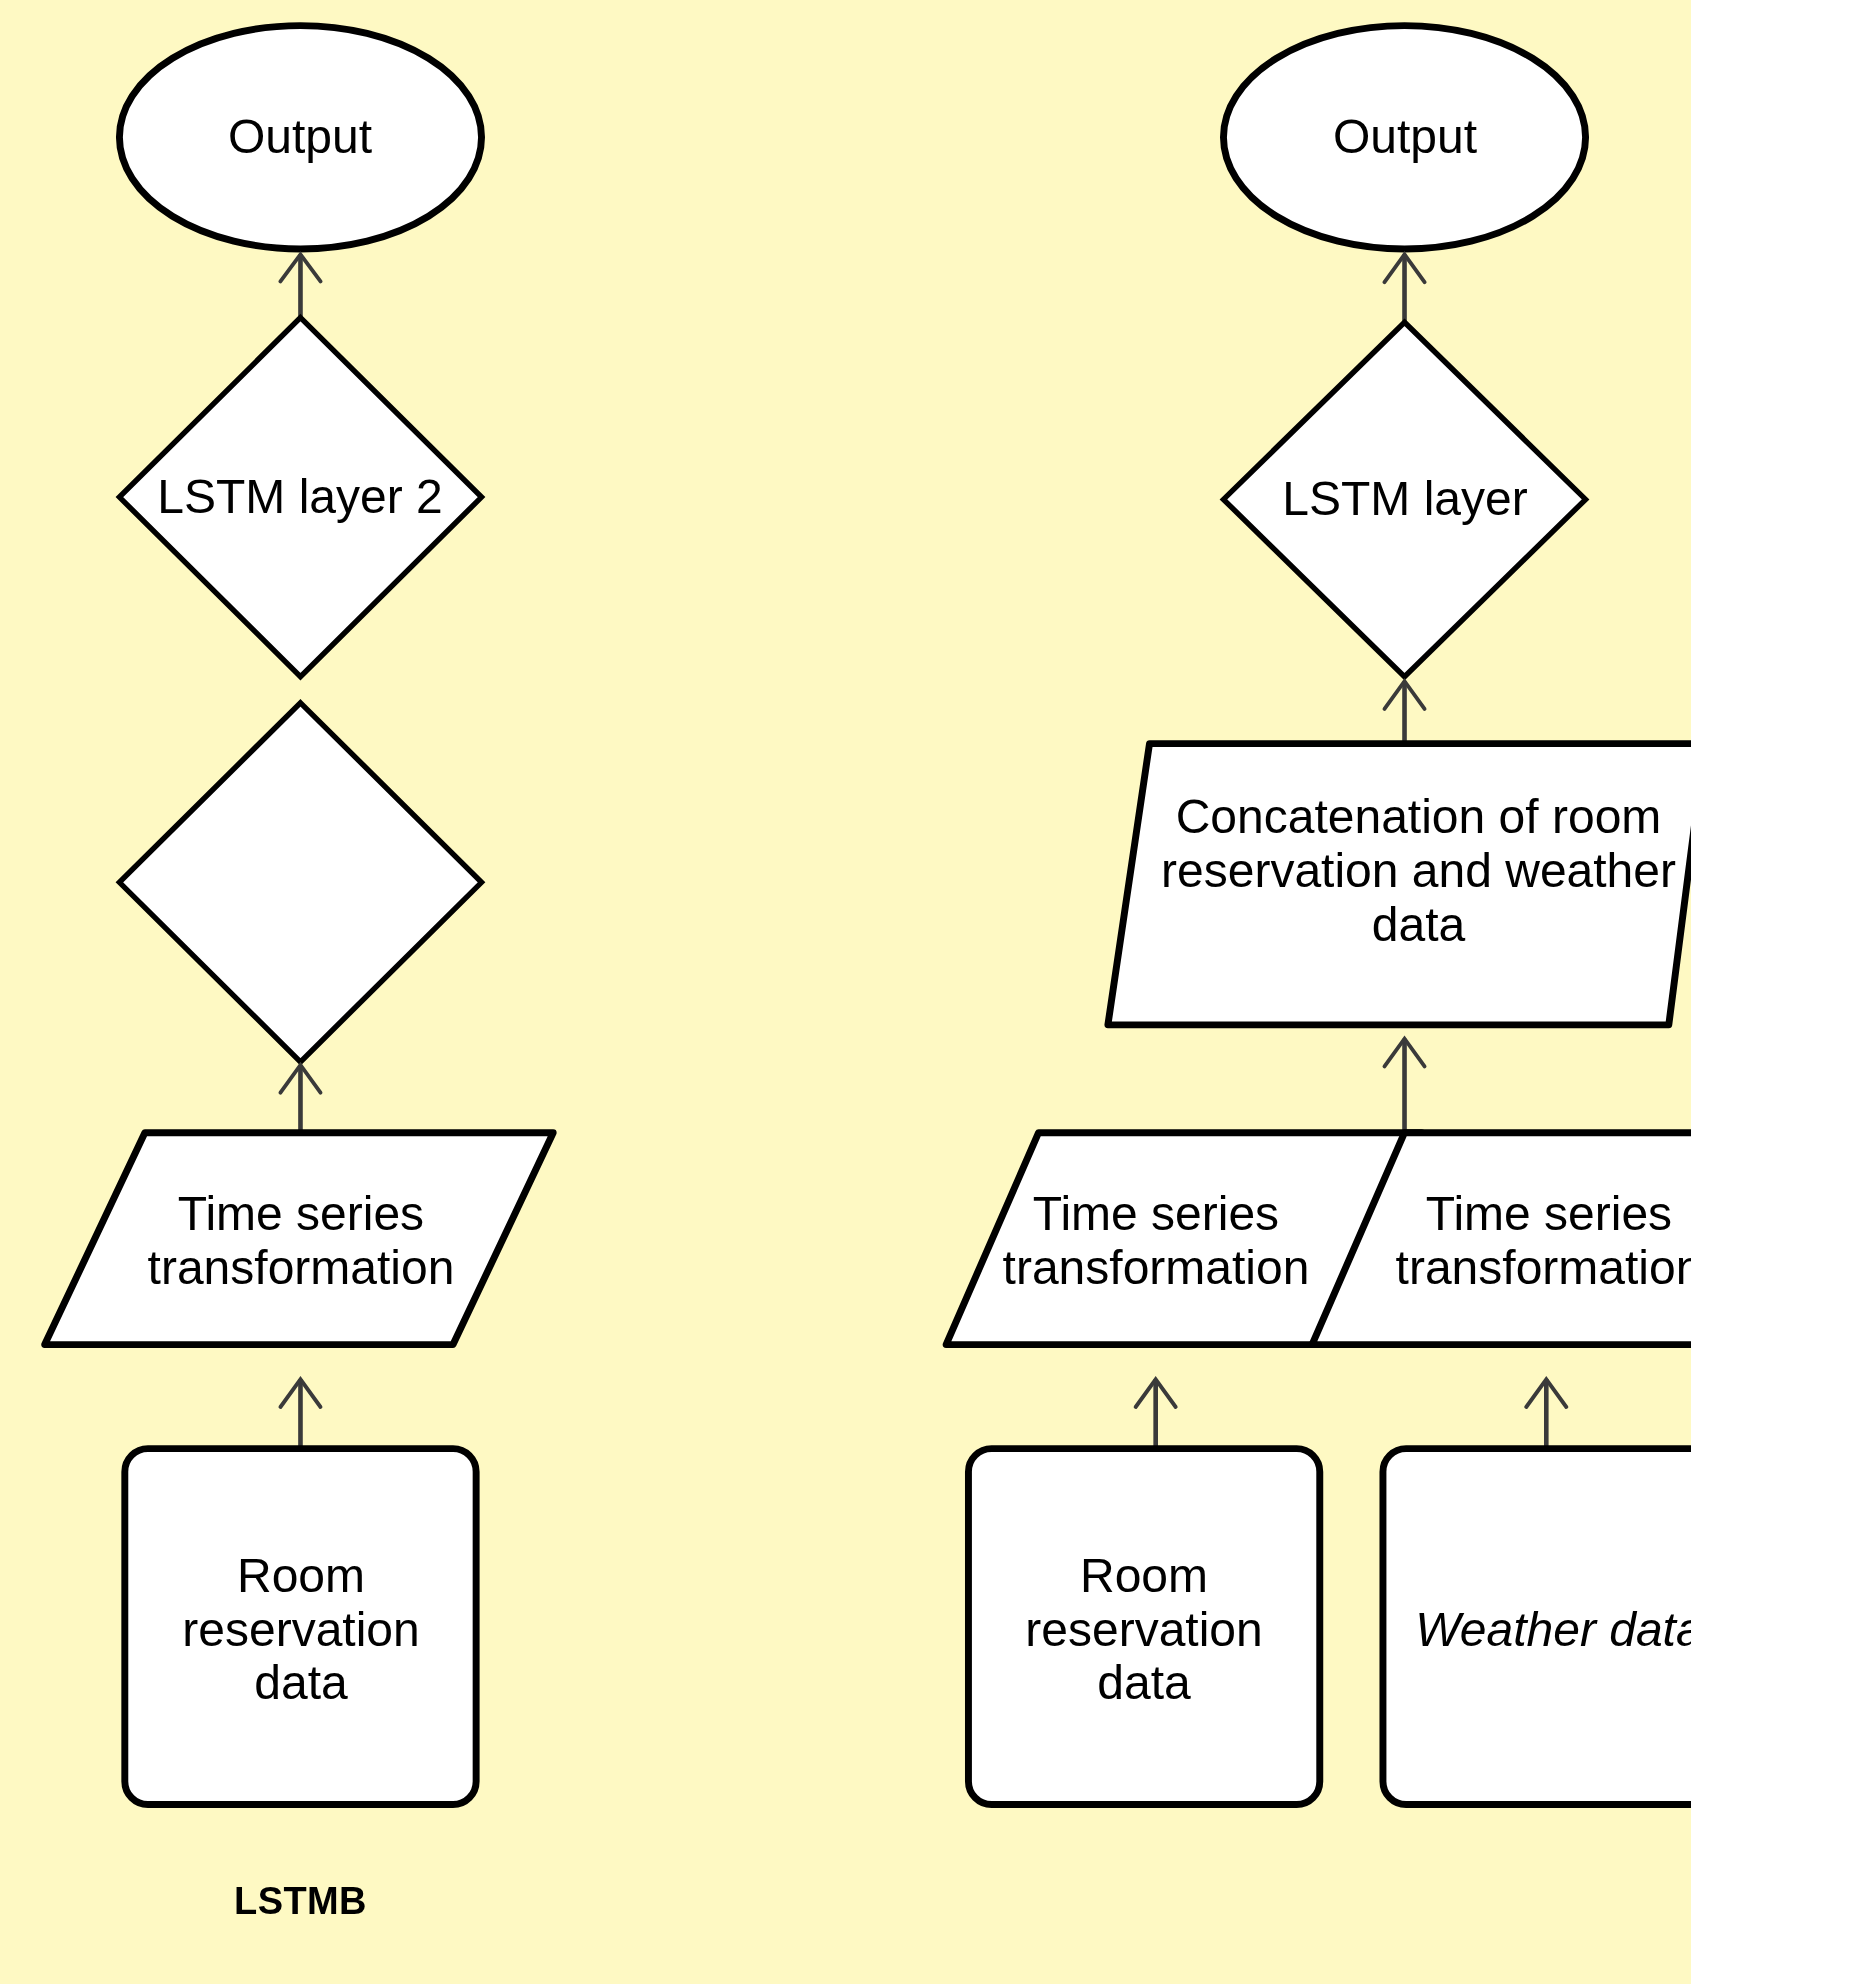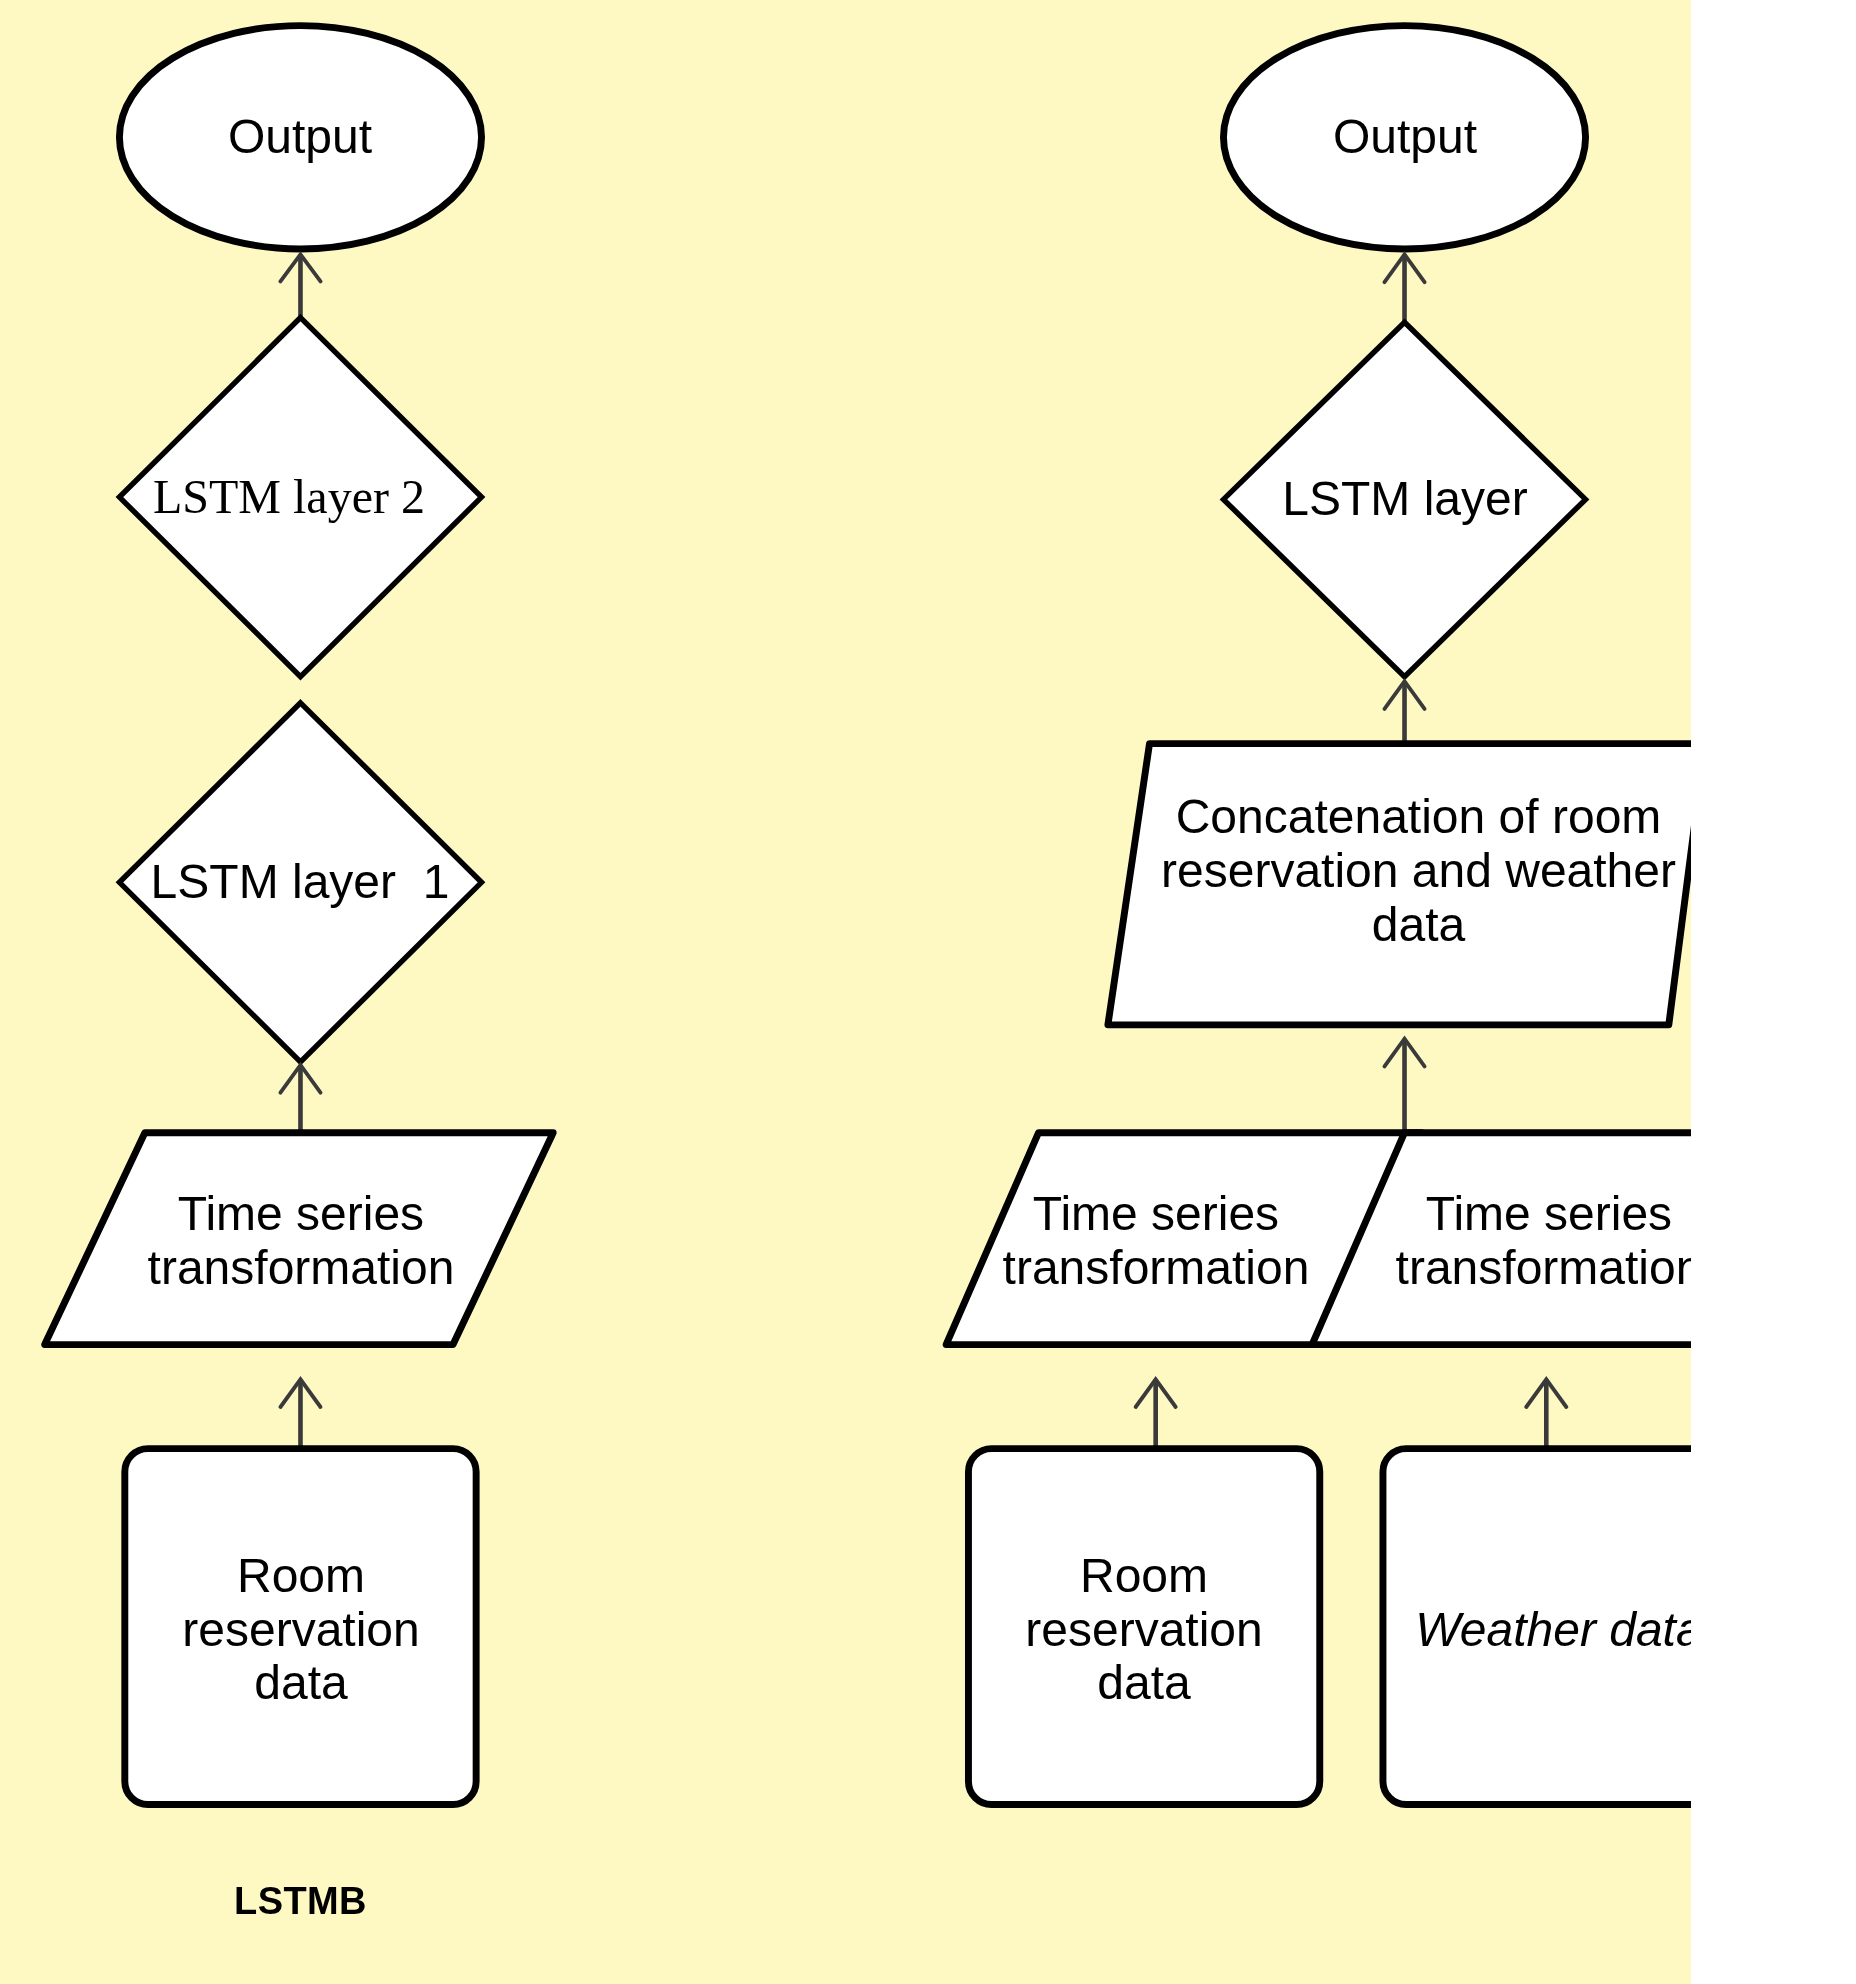--- a/index.html
+++ b/index.html
@@ -126,23 +126,22 @@
     <path class="connector-head" d="M 1981 1826 L 2007 1790 L 2033 1826"></path>
 
     <rect class="shape-outline" x="1257" y="1880" width="456" height="462" rx="30" ry="30"></rect>
 
     <rect class="shape-outline" x="1795" y="1880" width="456" height="462" rx="30" ry="30"></rect>
 
   </svg>
 
   <div class="node-label" style="left:146px; top:106px; width:308px; height:62px;">Output</div>
 
-  <div class="node-label" style="left:108px; top:466px; width:362px; height:62px;font-family:Liberation Serif, serif;">LSTM layer 2</div>
+  <div class="node-label" style="left:119px; top:466px; width:362px; height:62px;">LSTM layer 2</div>
 
-  <div class="node-label" style="left:119px; top:851px; width:362px; height:62px;">LSTM layer  1</div>
 
   <div class="node-label" style="left:139px; top:1179px; width:324px; height:123px;">Time series
 transformation</div>
 
   <div class="node-label" style="left:139px; top:1533px; width:324px; height:193px;">Room
 reservation
 data</div>
 
   <div class="model-caption" style="left:108px; top:1880px; width:385px;">LSTMB</div>
 

